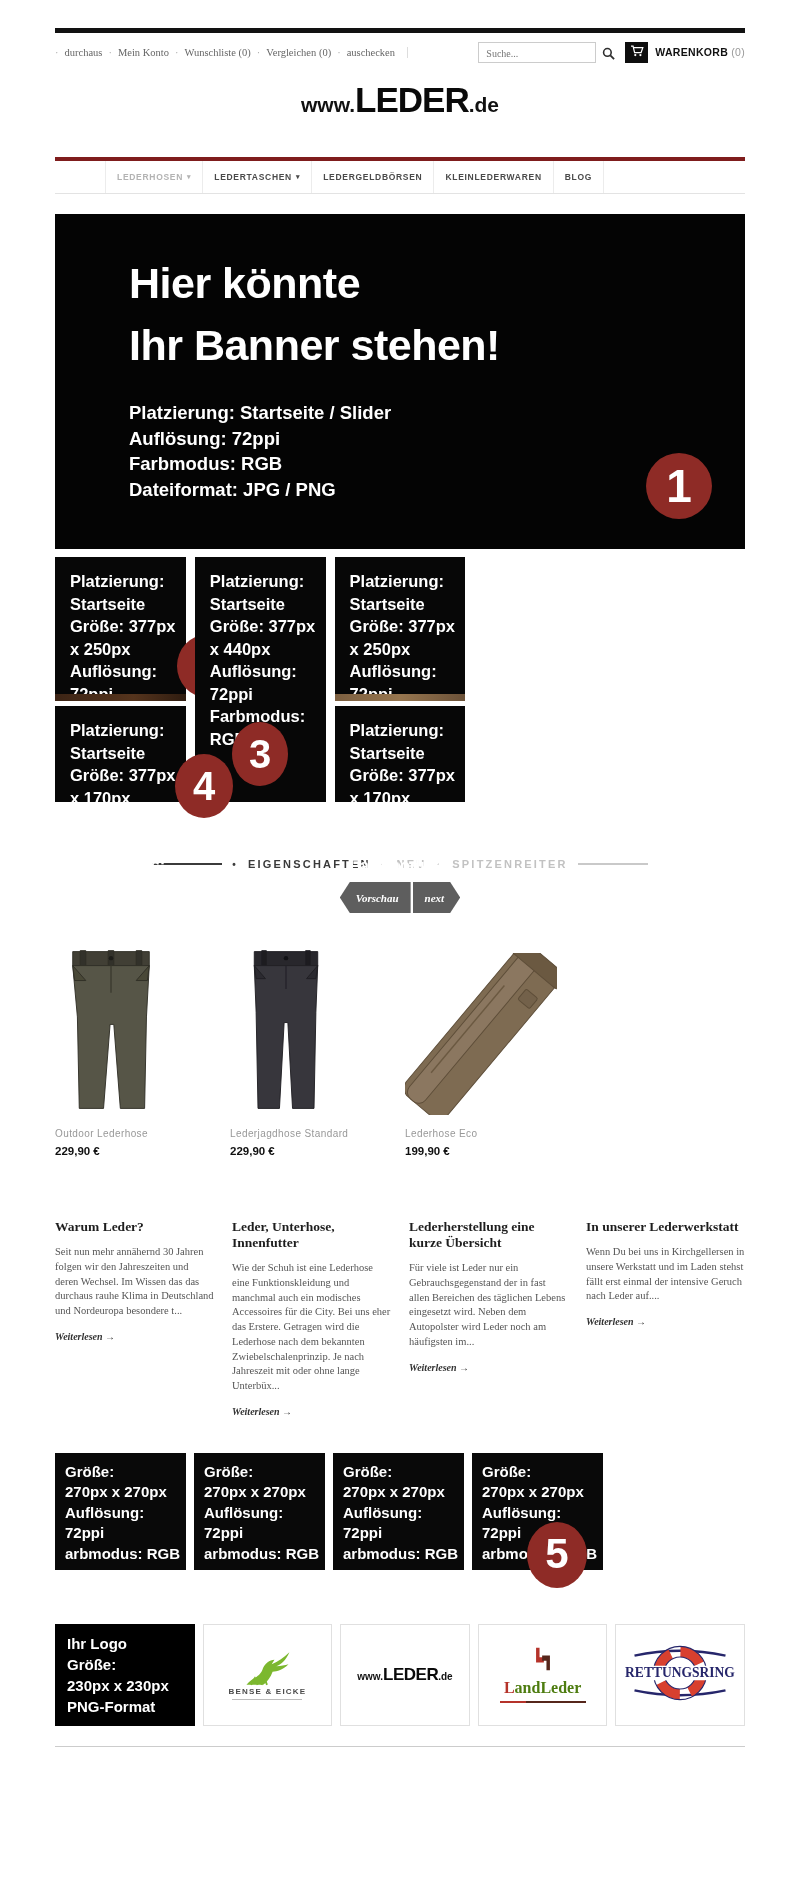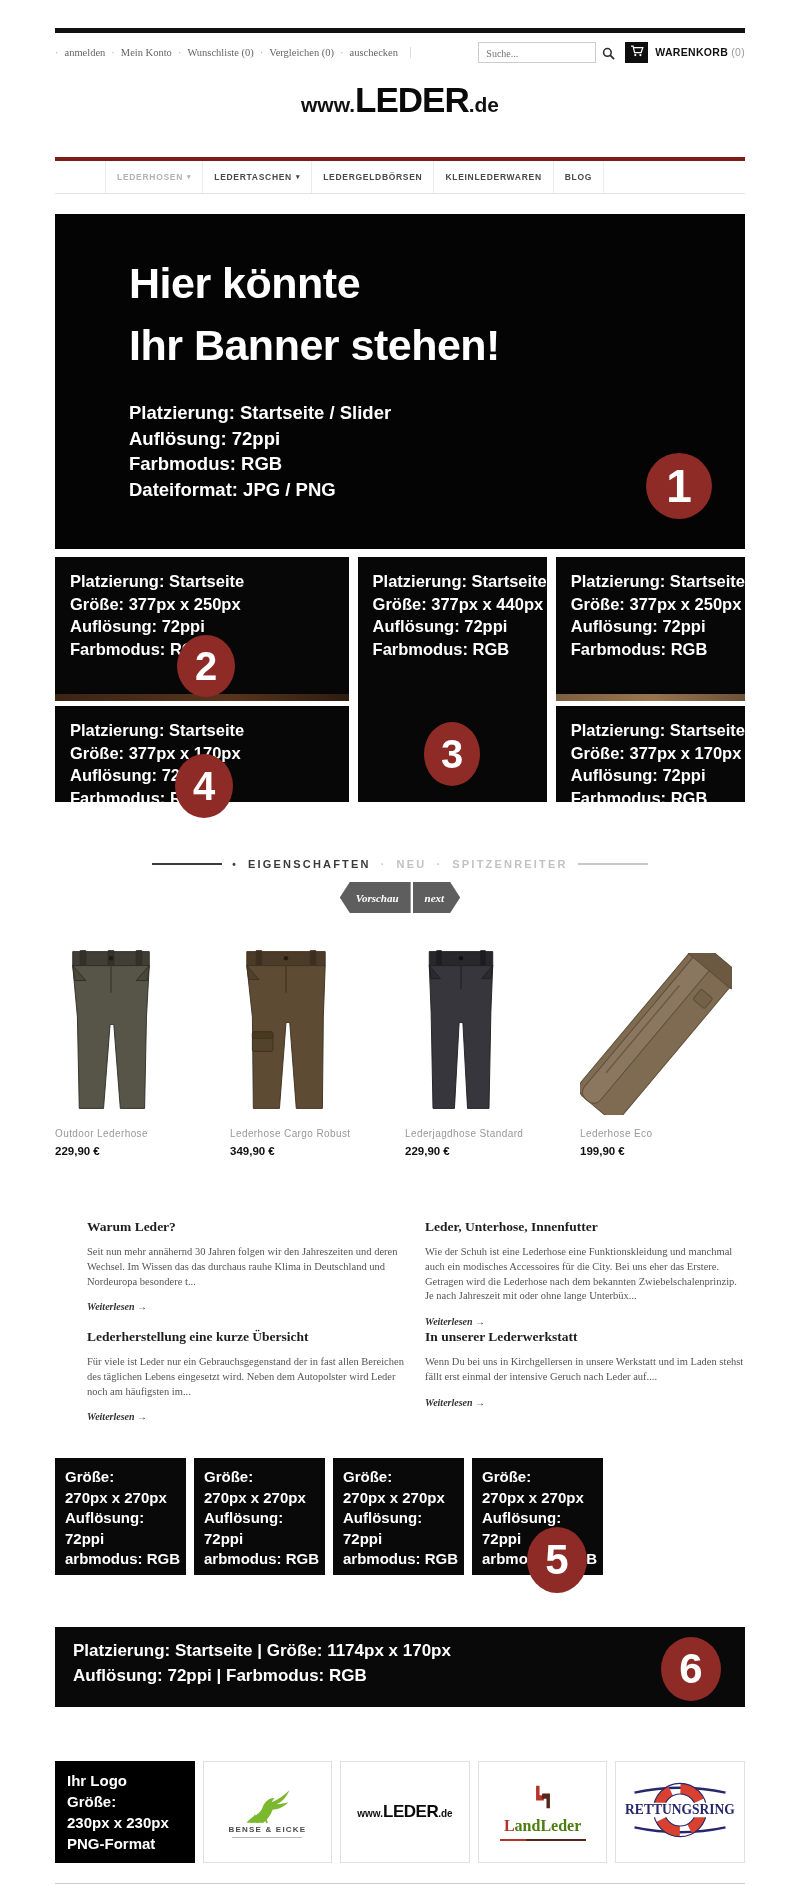--- a/index.html
+++ b/index.html
@@ -45,21 +45,21 @@
   .badge { position:absolute; background:#8e2b26; color:#fff; font-weight:bold;
            display:flex; align-items:center; justify-content:center; border-radius:50%; }
   .badge-1 { width:66px; height:66px; right:33px; bottom:30px; font-size:46px; }
   .badge-2 { width:58px; height:62px; left:122px; top:78px; font-size:40px; }
   .badge-3 { width:56px; height:64px; left:50%; transform:translateX(-50%); bottom:16px; font-size:40px; }
   .badge-4 { width:58px; height:64px; left:120px; bottom:-16px; font-size:40px; }
   .badge-5 { width:60px; height:66px; right:16px; bottom:-18px; font-size:42px; }
   .badge-6 { width:60px; height:64px; right:24px; top:10px; font-size:42px; }
 
   
-  .adgrid { margin-top:8px; display:grid; grid-template-columns:1fr;
+  .adgrid { margin-top:8px; display:grid; grid-template-columns:1fr 1fr 1fr 1fr 1fr;
             grid-template-rows:144px 96px; gap:5px 9px; }
   .adbox { background:#070707; color:#fff; padding:13px 0 0 15px; font-size:16.5px; font-weight:bold;
            line-height:22.5px; position:relative; }
   .a-lt { grid-area:1/1/2/2; } .a-m { grid-area:1/2/3/3; } .a-rt { grid-area:1/3/2/4; }
   .a-lb { grid-area:2/1/3/2; } .a-rb { grid-area:2/3/3/4; }
   .leather-strip { position:absolute; left:0; right:0; bottom:0; height:7px; }
   .strip-dark { background:linear-gradient(90deg,#3c2415,#55341d 60%,#2e1c10); }
   .strip-tan  { background:linear-gradient(90deg,#7c5f40,#97764f 50%,#6b5138); }
 
   
@@ -78,21 +78,21 @@
   .pg-next { padding:0 16px 0 12px; clip-path:polygon(0 0,calc(100% - 10px) 0,100% 50%,calc(100% - 10px) 100%,0 100%); }
 
   
   .products { margin-top:24px; display:grid; grid-template-columns:repeat(4,1fr); column-gap:10px; }
   .product { display:flex; flex-direction:column; align-items:flex-start; }
   .p-img { height:178px; display:flex; align-items:flex-end; justify-content:center; cursor:pointer; }
   .p-name { margin-top:13px; font-size:10px; color:#989898; letter-spacing:.4px; cursor:pointer; }
   .p-price { margin-top:6px; font-size:11.5px; font-weight:bold; color:#101010; }
 
   
-  .articles { margin-top:62px; display:grid; grid-template-columns:repeat(2,1fr); column-gap:18px;margin-left:32px; }
+  .articles { margin-top:62px; display:grid; grid-template-columns:repeat(4,1fr); column-gap:18px; }
   .art-title { font-family:"Liberation Serif", serif; font-size:13.5px; font-weight:bold; color:#1e1e1e; line-height:1.2; }
   .art-body { margin-top:10px; font-family:"Liberation Serif", serif; font-size:10.5px; color:#555; line-height:1.4; }
   .art-more { margin-top:12px; font-family:"Liberation Serif", serif; font-style:italic; font-weight:bold;
               font-size:10px; color:#333; cursor:pointer; display:inline-block; }
 
   
   .squares { margin-top:34px; display:flex; gap:8px; }
   .sq { width:131px; height:117px; background:#090909; color:#fff; padding:9px 0 0 10px;
         font-size:15px; font-weight:bold; line-height:20.5px; position:relative; }
 
@@ -123,21 +123,21 @@
 </head>
 <body>
 
 <div class="page">
   <div class="wrap">
 
     <div class="top-rule"></div>
     <div class="topbar">
       <div class="top-links">
         <span class="sep">·</span>
-        <a>anmelden</a>
+        <a>durchaus</a>
         <span class="sep">·</span>
         <a>Mein Konto</a>
         <span class="sep">·</span>
         <a>Wunschliste (0)</a>
         <span class="sep">·</span>
         <a>Vergleichen (0)</a>
         <span class="sep">·</span>
         <a>auschecken</a>
       </div>
       <div class="top-right">
@@ -273,39 +273,20 @@
             <circle cx="60" cy="13" r="2.4" fill="#1c1c18"></circle>
             <line x1="60" y1="21" x2="60" y2="50" stroke="#3a392e" stroke-width="1.4"></line>
           </svg>
         </div>
         <div class="p-name">Outdoor Lederhose</div>
         <div class="p-price">229,90 €</div>
       </div>
       <div class="product">
         <div class="p-img">
           <svg viewBox="0 0 120 180" width="112" height="170">
-            <g stroke="#3e3222" stroke-width="1" stroke-linejoin="round">
-              <rect x="18" y="6" width="84" height="15" fill="#4b3b28"></rect>
-              <rect x="28" y="5" width="6" height="16" fill="#3c2f20"></rect>
-              <rect x="86" y="5" width="6" height="16" fill="#3c2f20"></rect>
-              <path d="M18,21 h84 l-2,55 l-1,98 h-28 l-7,-92 h-4 l-7,92 h-28 l-1,-98 z" fill="#5e4b33"></path>
-              <rect x="24" y="92" width="22" height="21" rx="2" fill="#53422c"></rect>
-              <rect x="24" y="92" width="22" height="7" rx="2" fill="#49391f"></rect>
-              <path d="M18,21 l13,15 h-11 z" fill="#50402b"></path>
-            </g>
-            <circle cx="60" cy="13" r="2.4" fill="#241c10"></circle>
-            <line x1="60" y1="21" x2="60" y2="50" stroke="#44351f" stroke-width="1.4"></line>
-          </svg>
-        </div>
-        <div class="p-name">Lederhose Cargo Robust</div>
-        <div class="p-price">349,90 €</div>
-      </div>
-      <div class="product">
-        <div class="p-img">
-          <svg viewBox="0 0 120 180" width="112" height="170">
             <g stroke="#1f1e22" stroke-width="1" stroke-linejoin="round">
               <rect x="26" y="6" width="68" height="15" fill="#28272c"></rect>
               <rect x="34" y="5" width="5" height="16" fill="#1d1c20"></rect>
               <rect x="81" y="5" width="5" height="16" fill="#1d1c20"></rect>
               <path d="M26,21 h68 l-2,50 l-2,103 h-23 l-5,-92 h-4 l-5,92 h-23 l-2,-103 z" fill="#37363c"></path>
               <path d="M26,21 l12,14 h-10 z" fill="#2b2a30"></path>
               <path d="M94,21 l-12,14 h10 z" fill="#2b2a30"></path>
             </g>
             <circle cx="60" cy="13" r="2.4" fill="#101014"></circle>
             <line x1="60" y1="21" x2="60" y2="46" stroke="#24232a" stroke-width="1.4"></line>
@@ -375,25 +356,20 @@
       </div>
       <div class="sq">
         <div>Größe:</div>
         <div>270px x 270px</div>
         <div>Auflösung: 72ppi</div>
         <div>arbmodus: RGB</div>
         <div class="badge badge-5">5</div>
       </div>
     </div>
 
-    <div class="widebar">
-      <div>Platzierung: Startseite | Größe: 1174px x 170px</div>
-      <div>Auflösung: 72ppi | Farbmodus: RGB</div>
-      <div class="badge badge-6">6</div>
-    </div>
 
     <div class="partners">
       <div class="p-box p-black">
         <div>Ihr Logo</div>
         <div>Größe:</div>
         <div>230px x 230px</div>
         <div>PNG-Format</div>
       </div>
       <div class="p-box">
         <span>

